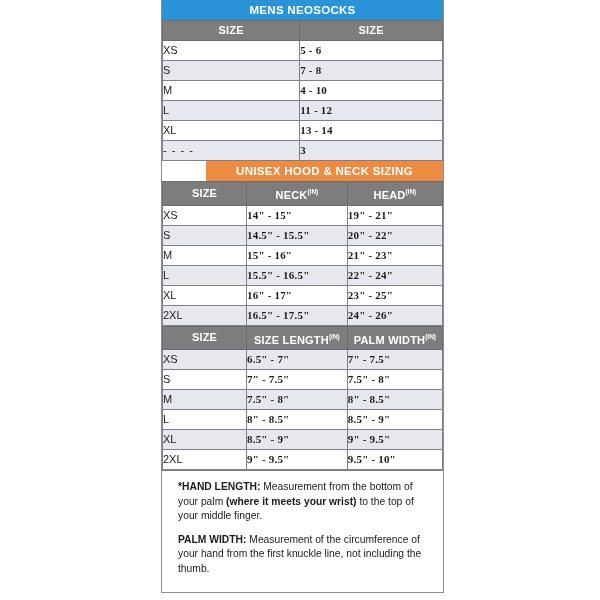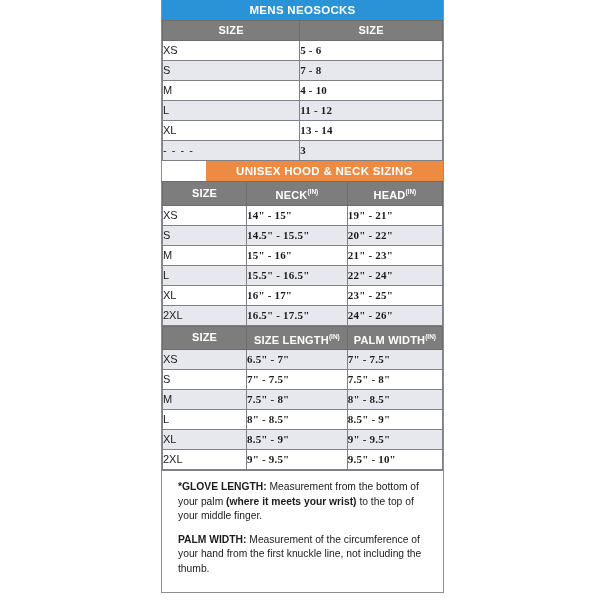--- a/index.html
+++ b/index.html
@@ -241,18 +241,18 @@
         </tr>
         <tr class="plain">
           <td class="size">2XL</td>
           <td class="val">9" - 9.5"</td>
           <td class="val">9.5" - 10"</td>
         </tr>
       </tbody>
     </table>
 
     <div class="notes">
-      <p><b>*GLOVE LENGTH:</b><span> Measurement from the bottom of your palm </span><b>(where it meets your wrist)</b><span> to the top of your middle finger.</span></p>
+      <p><b>*HAND LENGTH:</b><span> Measurement from the bottom of your palm </span><b>(where it meets your wrist)</b><span> to the top of your middle finger.</span></p>
       <p><b>PALM WIDTH:</b><span> Measurement of the circumference of your hand from the first knuckle line, not including the thumb.</span></p>
     </div>
 
   </div>
 </div>
 
 </body></html>

